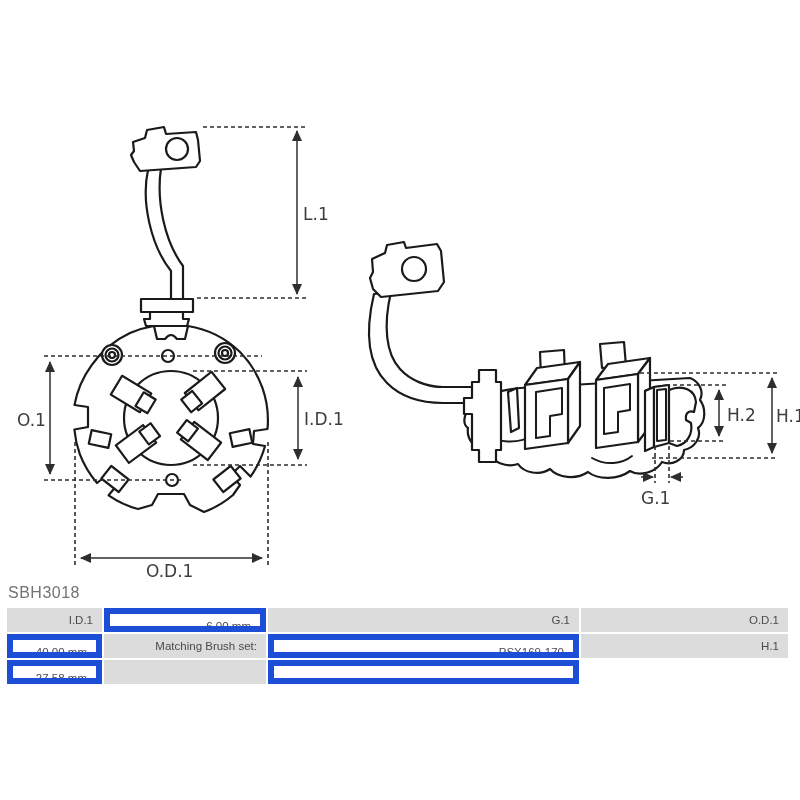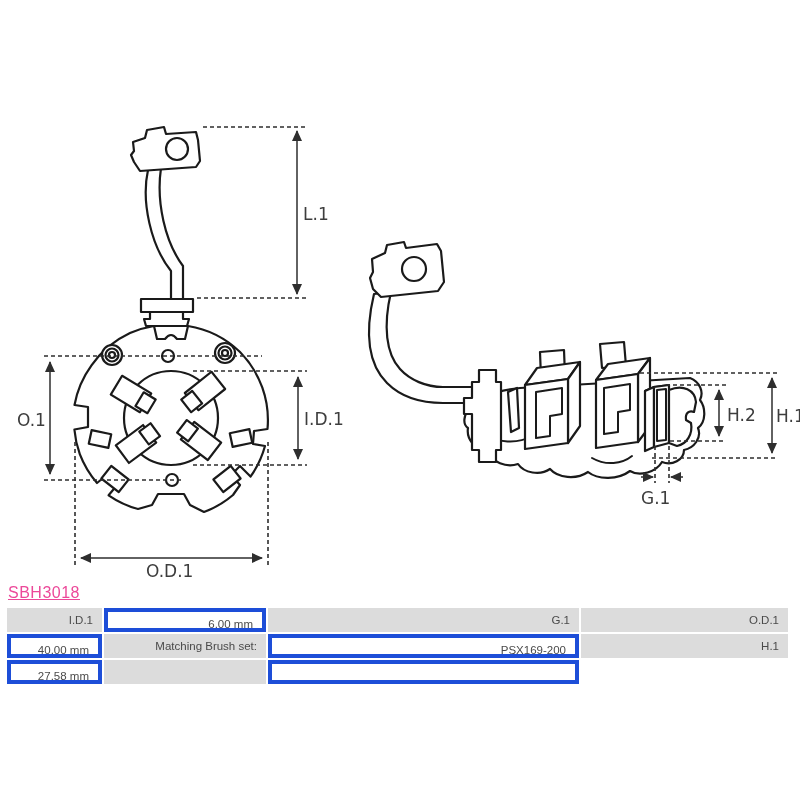--- a/index.html
+++ b/index.html
@@ -7,27 +7,27 @@
          font-family:"Liberation Sans",sans-serif;}
   
   #drawing{position:absolute;left:0;top:0;}
   .ln{fill:#ffffff;stroke:#1a1a1a;stroke-width:2.2;stroke-linejoin:round;stroke-linecap:round;}
   .ln-open{fill:none;stroke:#1a1a1a;stroke-width:2;stroke-linejoin:round;stroke-linecap:round;}
   .dim{stroke:#2e2e2e;stroke-width:1.5;fill:none;}
   .dot{stroke:#2e2e2e;stroke-width:1.6;stroke-dasharray:4 3;fill:none;}
   .dimtext{font-family:"DejaVu Sans",sans-serif;font-size:17px;fill:#3d3d3d;}
   
   .part-number{position:absolute;left:8px;top:584px;font-size:16px;letter-spacing:.5px;
-               color:#ec4899;font-family:"Liberation Sans",sans-serif;text-decoration:underline;}
+               color:#737373;font-family:"Liberation Sans",sans-serif;}
   .spec-table{position:absolute;left:7px;top:608px;display:grid;
               grid-template-columns:95px 162px 311px 207px;gap:2px;}
   .cell{height:24px;line-height:24px;box-sizing:border-box;font-size:11.5px;color:#4a4a4a;
         text-align:right;padding-right:9px;overflow:hidden;white-space:nowrap;}
   .cell.lab{background:#dcdcdc;}
-  .cell.val{background:#ffffff;border:4px solid #1d4ed8;}
+  .cell.val{background:#ffffff;border:6px solid #1d4ed8;}
 </style>
 </head>
 <body>
 
 <div id="stage">
 
   <svg id="drawing" width="800" height="585" viewBox="0 0 800 585">
     <defs>
       <marker id="ah" markerUnits="userSpaceOnUse" markerWidth="12" markerHeight="10" refX="10" refY="5" orient="auto-start-reverse">
         <path d="M0,0 L11,5 L0,10 Z" fill="#2e2e2e"></path>
@@ -203,21 +203,21 @@
 
   <div class="spec-table">
 
     <div class="cell lab">I.D.1</div>
     <div class="cell val">6.00 mm</div>
     <div class="cell lab">G.1</div>
 
     <div class="cell lab">O.D.1</div>
     <div class="cell val">40.00 mm</div>
     <div class="cell lab">Matching Brush set:</div>
-    <div class="cell val">PSX169-200</div>
+    <div class="cell val">PSX169-170</div>
 
     <div class="cell lab">H.1</div>
     <div class="cell val">27.58 mm</div>
     <div class="cell lab"></div>
     <div class="cell val"></div>
   </div>
 
 </div>
 
 </body></html>

